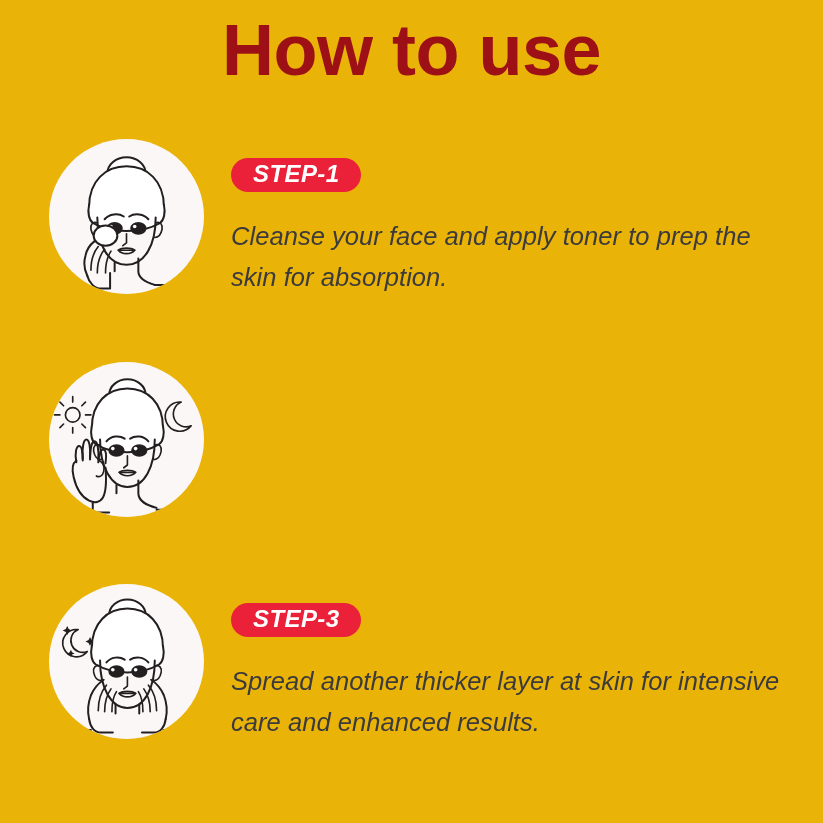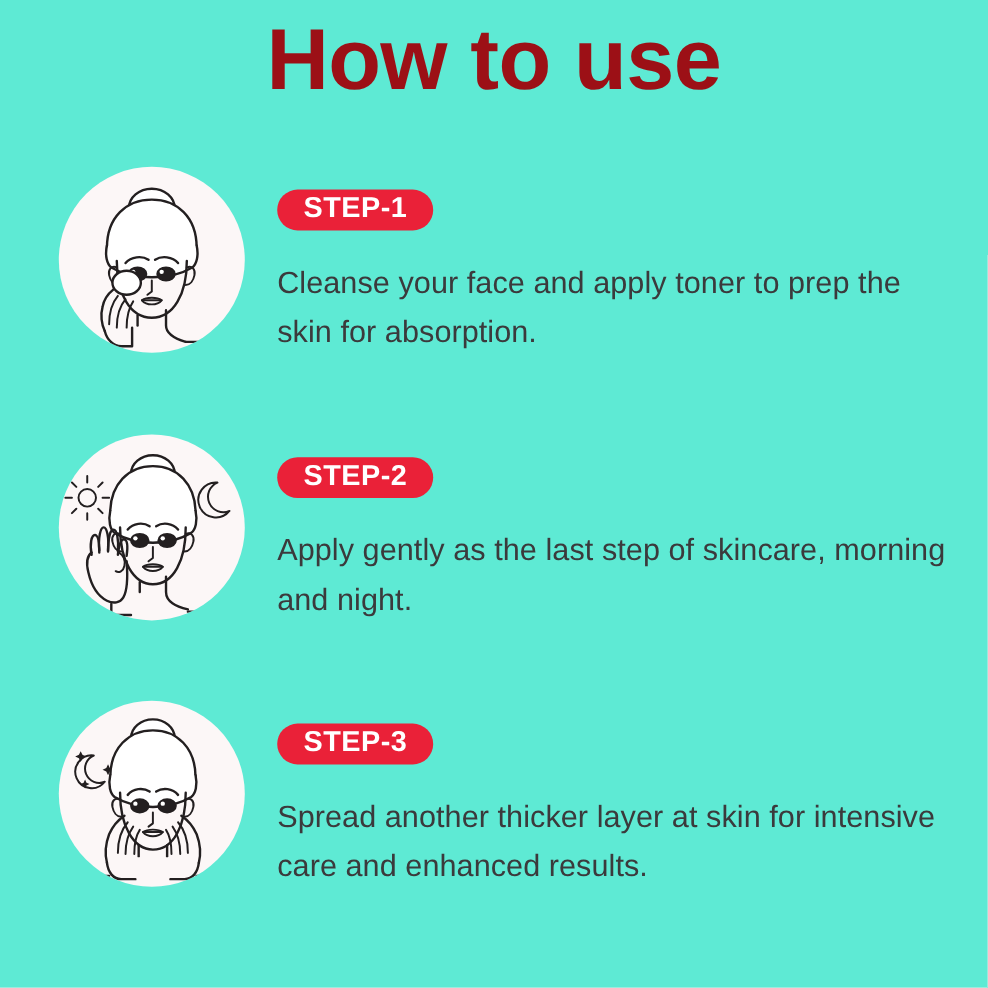--- a/index.html
+++ b/index.html
@@ -12,21 +12,21 @@
     background: #f7eaec;
     font-family: "Liberation Sans", "DejaVu Sans", sans-serif;
     overflow: hidden;
     position: relative;
   }
 
   #page {
     position: relative;
     width: 823px;
     height: 823px;
-    background: #5eead4;
+    background: #eab308;
   }
 
   
   .page-title {
     position: absolute;
     top: 14px;
     left: 0;
     width: 823px;
     text-align: center;
     font-size: 72px;
@@ -62,20 +62,21 @@
     display: block;
     width: 155px;
     height: 155px;
   }
 
   .step-content {
     position: absolute;
     left: 231px;
     top: 0;
     right: 3px;
+    font-style: italic;
   }
 
   .step-badge {
     display: inline-block;
     background: #ea2138;
     color: #ffffff;
     font-size: 24px;
     font-weight: 700;
     letter-spacing: 0.4px;
     padding: 5px 22px 7px 22px;
@@ -214,24 +215,20 @@
         <path class="ln" d="M45 107 c0 -12 2 -20 5 -20 c3 0 5 9 4 20"></path>
         <path class="ln" d="M54 110 c1 -9 3 -15 6 -14 c3 1 3 8 2 15"></path>
         <path class="ln" d="M30 108 c-4 3 -5 10 -3 18 c3 13 9 22 17 26 c6 3 12 2 15 -3 c4 -7 4 -20 3 -33"></path>
 
         <path class="ln-thin" d="M55 108 c4 2 6 7 5 12 c-1 5 -5 7 -8 5"></path>
         <path class="ln" d="M48 155 l0 10"></path>
         <path class="ln" d="M26 165 l40 0"></path>
       </svg>
     </div>
 
-    <div class="step-content">
-      <div class="step-badge">STEP-2</div>
-      <div class="step-text">Apply gently as the last step of skincare, morning and night.</div>
-    </div>
   </div>
 
   <div class="step-row r3">
 
     <div class="illus-wrap">
       <svg viewBox="0 0 170 170" xmlns="http://www.w3.org/2000/svg">
 
         <g>
           <path class="ln-thin" d="M32 50 a15 15 0 1 0 10 24 a12 12 0 0 1 -10 -24 z"></path>
           <path class="filld" d="M20 46 l1.6 3.4 l3.4 1.6 l-3.4 1.6 l-1.6 3.4 l-1.6 -3.4 l-3.4 -1.6 l3.4 -1.6 z"></path>

